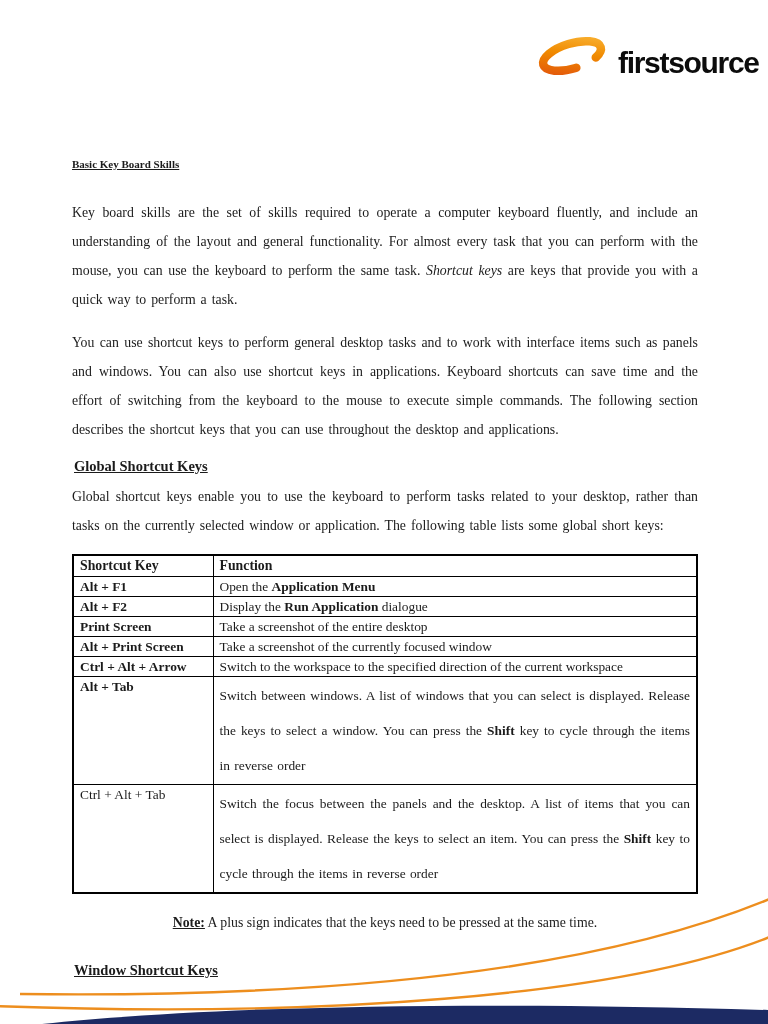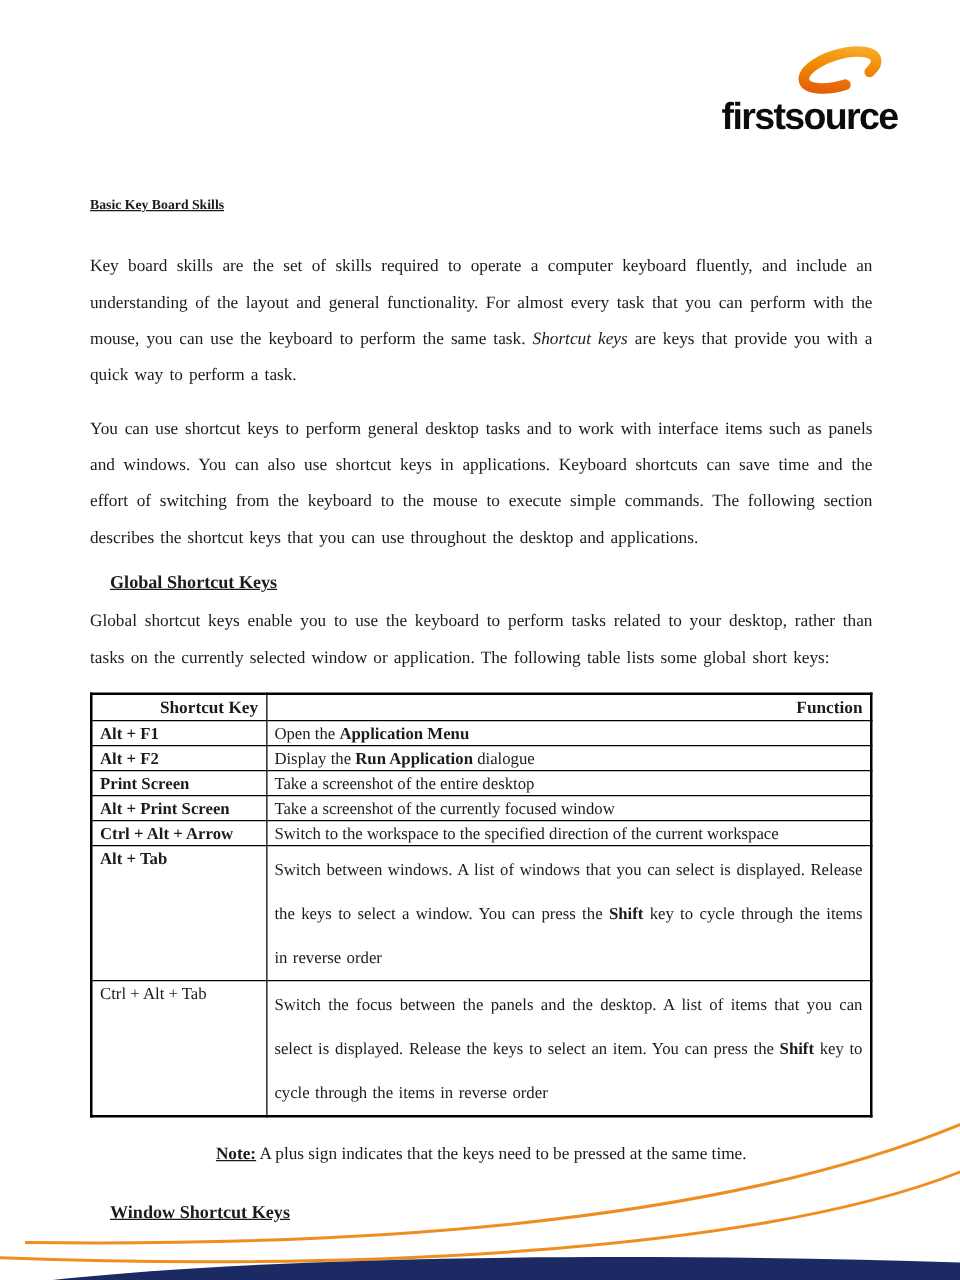--- a/index.html
+++ b/index.html
@@ -14,21 +14,21 @@
     color: #1b1b1b;
   }
 
   
   .logo {
     position: absolute;
     top: 34px;
     right: 50px;
     width: 186px;
     display: flex;
-    flex-direction: column;
+    flex-direction: row;
     align-items: flex-end;
   }
   .logo-swirl { margin-right: 6px; height: 44px; }
   .logo-text {
     font-family: "Liberation Sans", sans-serif;
     font-weight: bold;
     font-size: 30px;
     letter-spacing: -1.3px;
     color: #0c0c0c;
     line-height: 1.05;
@@ -47,39 +47,39 @@
     line-height: 29px;
     text-align: justify;
     word-spacing: 1.5px;
     margin: 0 0 14px;
   }
   .it { font-style: italic; }
   .heading {
     font-size: 14.5px;
     font-weight: bold;
     text-decoration: underline;
-    margin: 14px 16px 7px;
+    margin: 14px 2px 7px;
   }
 
   
   .shortcut-table {
     width: 100%;
     border-collapse: collapse;
     table-layout: fixed;
     margin: 14px 0 18px;
     border: 2px solid #000;
   }
   .shortcut-table th, .shortcut-table td {
     border: 1px solid #000;
     font-size: 13.4px;
     padding: 1px 6px;
     vertical-align: top;
     line-height: 17px;
   }
-  .shortcut-table th { text-align: right; font-weight: bold; font-size: 13.8px; line-height: 18px; }
+  .shortcut-table th { text-align: left; font-weight: bold; font-size: 13.8px; line-height: 18px; }
   .col-key { width: 140px; }
   .key { font-weight: bold; }
   .key.plain { font-weight: normal; }
   .func.tall { line-height: 35px; text-align: justify; word-spacing: 1px; }
   .func b { font-weight: bold; }
 
   
   .note { font-size: 13.8px; line-height: 22px; margin: 16px 0 28px; text-align: center; }
   .note-label { font-weight: bold; text-decoration: underline; }
 

